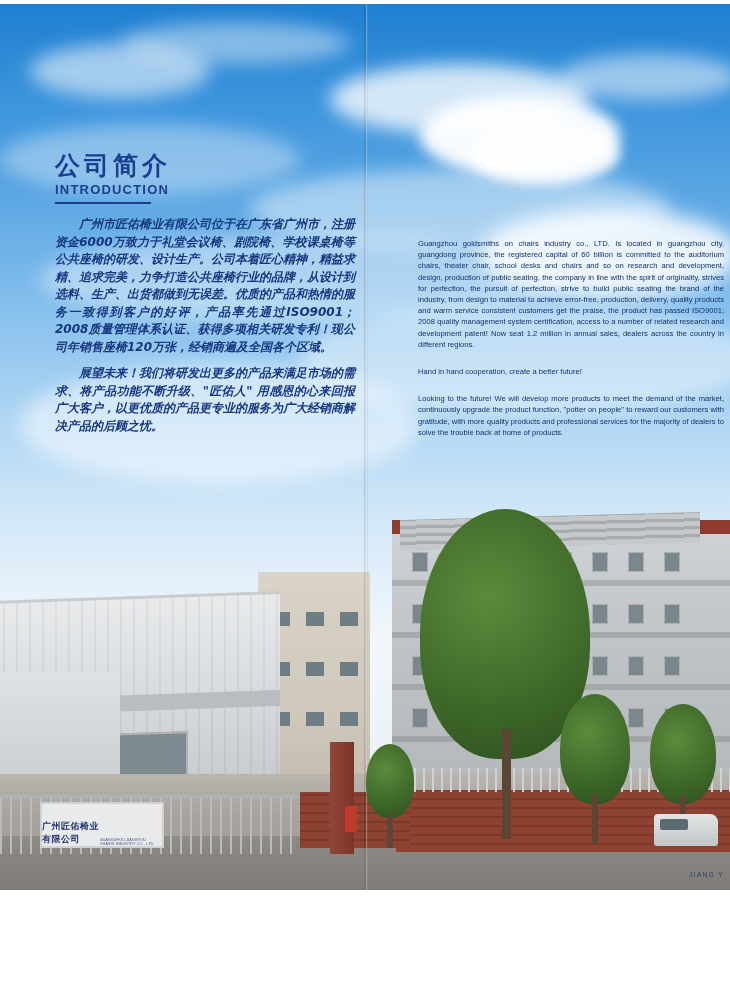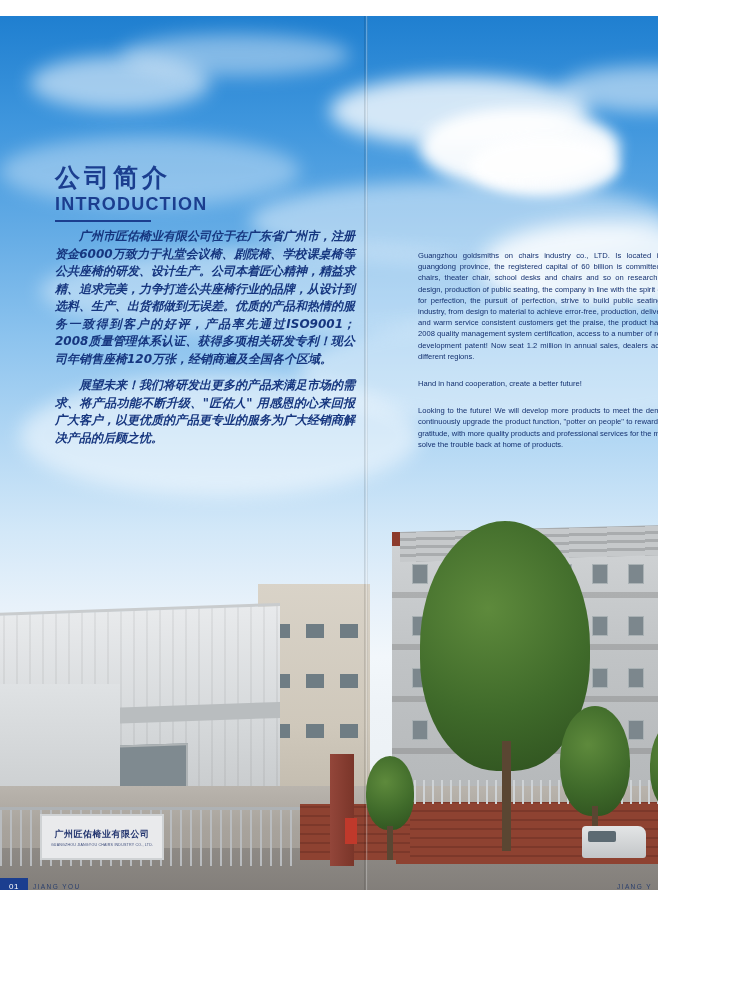--- a/index.html
+++ b/index.html
@@ -22,22 +22,22 @@
     width: 730px;
     height: 990px;
     background: #ffffff;
     overflow: hidden;
   }
 
   
   .spread {
     position: absolute;
     left: 0;
-    top: 16px;
-    width: 658px;
+    top: 4px;
+    width: 730px;
     height: 890px;
     overflow: hidden;
     background: linear-gradient(180deg,
         #1f7fd0 0%,
         #3f96dd 12%,
         #63abe5 24%,
         #8cc3ee 36%,
         #b4d8f4 48%,
         #d3e8f8 58%,
         #e7f1fa 66%,
@@ -89,21 +89,21 @@
     font-family: "DejaVu Sans", sans-serif;
     font-size: 25px;
     font-weight: bold;
     color: #1b3e8f;
     letter-spacing: 4px;
     line-height: 1.1;
     margin: 0 0 2px 0;
   }
   .title-en {
     font-family: "Liberation Sans", sans-serif;
-    font-size: 18px;
+    font-size: 13px;
     font-weight: bold;
     color: #1b3e8f;
     letter-spacing: 1.2px;
     margin: 0;
   }
   .title-rule {
     margin-top: 5px;
     width: 96px;
     height: 2px;
     background: #1b3e8f;
@@ -254,21 +254,21 @@
     position: absolute; left: 0px; bottom: 40px; width: 300px; height: 56px;
     background: repeating-linear-gradient(90deg, #b9bcbf 0 2px, rgba(0,0,0,0) 2px 10px);
     border-top: 3px solid #aeb2b5;
     z-index: 7;
   }
   .sign {
     position: absolute; left: 40px; bottom: 46px; width: 120px; height: 42px;
     background: #e9eaec;
     border: 2px solid #cfd2d4;
     z-index: 8;
-    display: flex; flex-direction: column; align-items: center; justify-content: center;
+    display: flex; flex-direction: row; align-items: flex-end; justify-content: center;
   }
   .sign .s1 { font-family: "DejaVu Sans", sans-serif; font-size: 9px; color: #23356f; font-weight: bold; letter-spacing: .5px;}
   .sign .s2 { font-family: "Liberation Sans", sans-serif; font-size: 3.6px; color: #3a4a7a; letter-spacing: .2px; margin-top:2px;}
   
   .tree { position: absolute; z-index: 8; }
   .tree .trunk {
     position: absolute; left: 50%; bottom: 0; width: 6px; margin-left: -3px;
     background: #5a4632;
   }
   .tree .crown {
@@ -475,24 +475,20 @@
       <div class="trunk"></div>
     </div>
 
     <div class="redbox"></div>
     <div class="van">
       <div class="win"></div>
     </div>
 
     <div class="gutter"></div>
 
-    <div class="footer-left">
-      <div class="pagebadge">01</div>
-      <div class="brand">JIANG  YOU</div>
-    </div>
 
     <div class="footer-right">
       <div class="brand">JIANG  Y</div>
     </div>
 
   </div>
 
   <div class="bottom-white"></div>
 </div>
 

